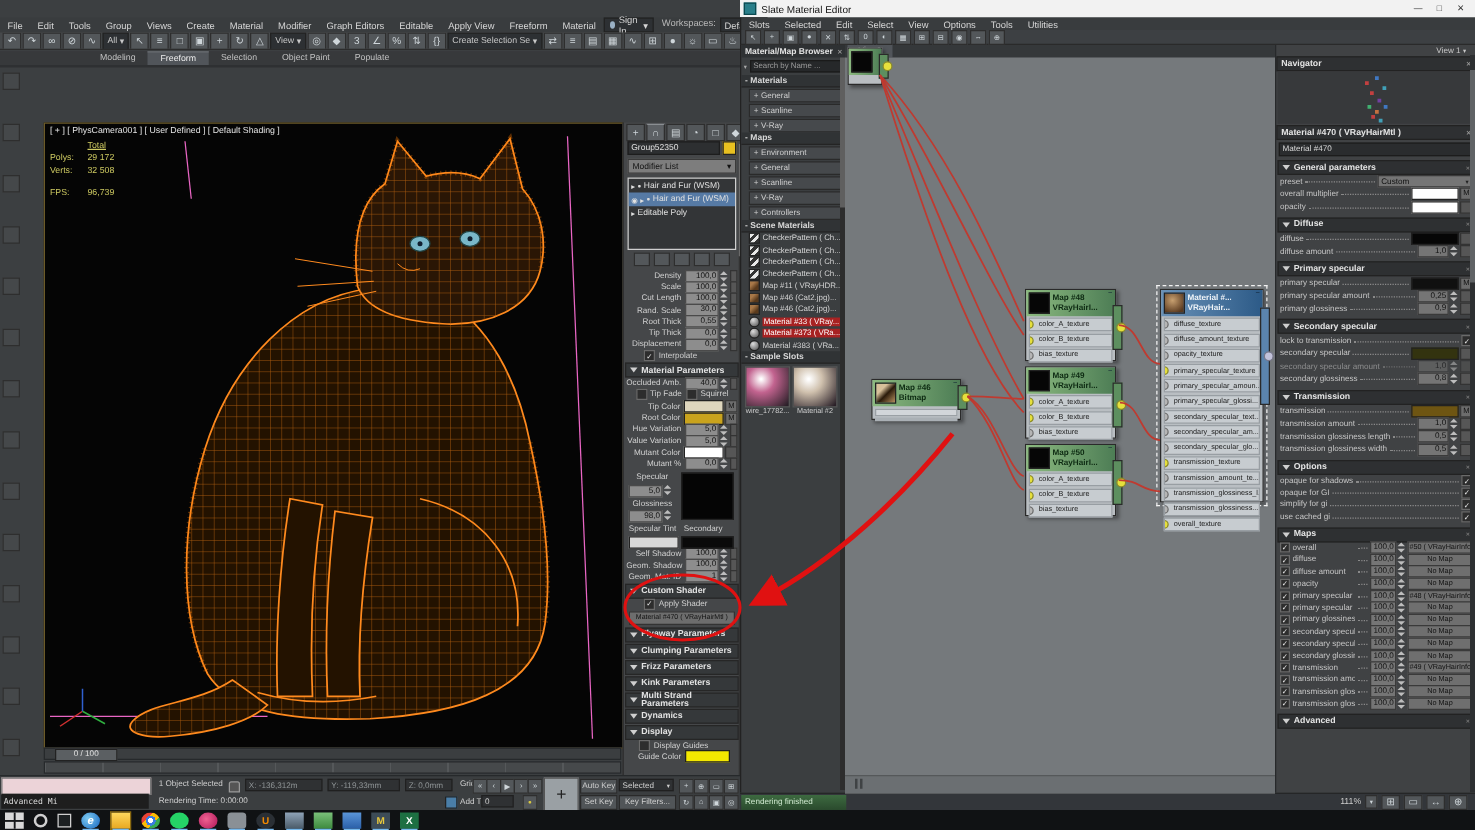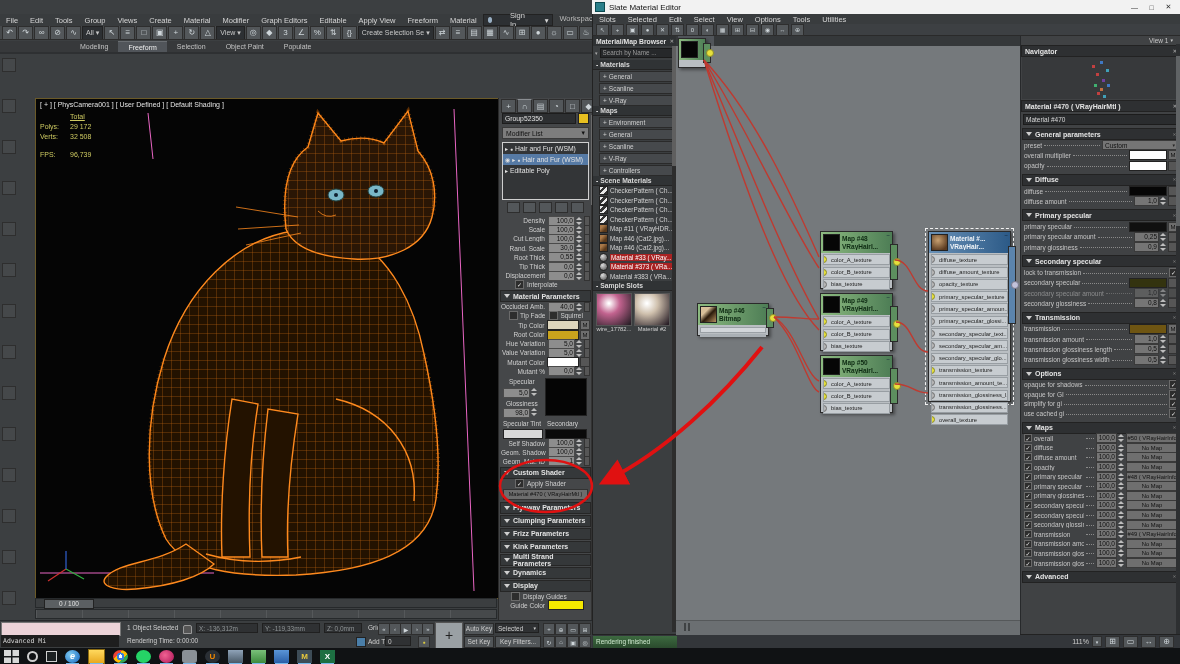--- a/index.html
+++ b/index.html
@@ -10,21 +10,21 @@
   .titlebar{position:absolute;top:0;height:14px;background:#f2f2f2;color:#111;display:flex;align-items:center;
             gap:4px;padding:0 3px;box-sizing:border-box;font-size:8px;}
   .appicon{width:8px;height:8px;background:#1e7f86;border:1px solid #0c4a50;}
   .appicon.slate{background:#2a7f8a;}
   .tbtitle{white-space:nowrap;overflow:hidden;}
   .winbtns{margin-left:auto;display:flex;}
   .wbtn{width:17px;height:13px;display:flex;align-items:center;justify-content:center;font-size:7px;color:#333;}
   
   .menubar{position:absolute;background:#393c3e;display:flex;align-items:flex-start;font-size:7.5px;color:#d6d6d6;box-sizing:border-box;}
   .mitem{padding:0 6px;height:100%;display:flex;align-items:center;white-space:nowrap;}
-  .signin{margin-left:auto;display:flex;align-items:center;gap:18px;background:#2d3033;border:1px solid #222;
+  .signin{margin-left:auto;display:flex;align-items:center;gap:3px;background:#2d3033;border:1px solid #222;
           height:10px;padding:0 4px;}
   .personicon{width:6px;height:6px;border-radius:50%;background:#9ab0c4;}
   .wslabel{margin-left:6px;color:#b8b8b8;white-space:nowrap;}
   .wsbox{display:flex;align-items:center;gap:3px;background:#2d3033;border:1px solid #222;height:10px;padding:0 3px;margin:0 3px;white-space:nowrap;}
   .ticon{width:13px;height:12px;background:#53575a;border:1px solid #2e2e2e;color:#cfd6da;font-size:8px;
          display:flex;align-items:center;justify-content:center;flex:0 0 auto;}
   .tdd{height:12px;background:#2d3033;border:1px solid #222;color:#c8c8c8;font-size:7px;display:flex;
        align-items:center;gap:2px;padding:0 3px;flex:0 0 auto;white-space:nowrap;}
   .rtab{height:100%;display:flex;align-items:center;padding:0 10px;color:#c2c2c2;}
   .rtab.active{background:#51555a;color:#eee;border-top:1px solid #6a6e72;}

